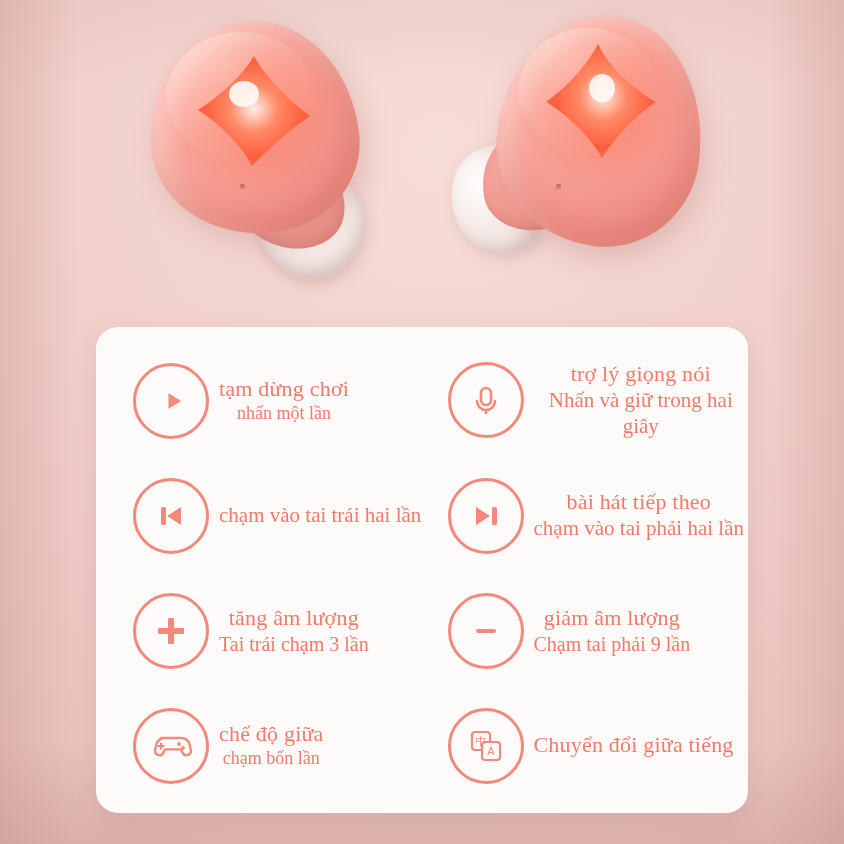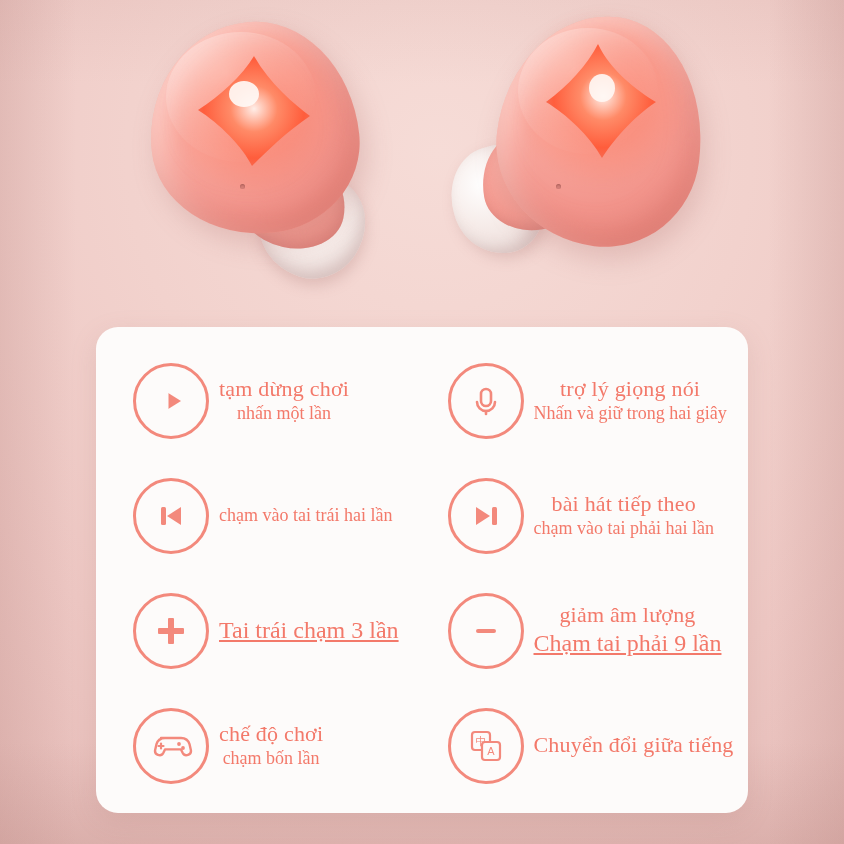--- a/index.html
+++ b/index.html
@@ -167,25 +167,24 @@
     text-align: center;
   }
   .t-main {
     font-size: 22px;
     letter-spacing: 0.2px;
   }
   .t-sub {
     font-size: 18px;
   }
   .t-small {
-    font-size: 18px;
+    font-size: 21px;
   }
   .t-line {
-    font-size: 24px;
-    text-decoration: underline;
+    font-size: 20px;
   }
 </style>
 </head>
 <body>
 
 <div class="poster">
   <div class="bg-gradient"></div>
   <div class="bg-vignette"></div>
 
   <div class="buds">
@@ -298,20 +297,21 @@
 
       <div class="row">
         <div class="cell">
           <div class="icon-circle">
             <svg width="40" height="40" viewBox="0 0 40 40">
               <rect x="17" y="7" width="6" height="26" rx="1" fill="#f3897c"></rect>
               <rect x="7" y="17" width="26" height="6" rx="1" fill="#f3897c"></rect>
             </svg>
           </div>
           <div class="texts">
+            <div class="t-main">tăng âm lượng</div>
             <div class="t-line">Tai trái chạm 3 lần</div>
           </div>
         </div>
         <div class="cell right">
           <div class="icon-circle">
             <svg width="40" height="40" viewBox="0 0 40 40">
               <rect x="10" y="18" width="20" height="4" rx="2" fill="#f3897c"></rect>
             </svg>
           </div>
           <div class="texts">
@@ -326,21 +326,21 @@
           <div class="icon-circle">
             <svg width="44" height="40" viewBox="0 0 44 40">
               <path d="M12 12 h20 a9 9 0 0 1 8.6 6.4 l1.2 5.4 a4.4 4.4 0 0 1 -8.2 3 l-1.6 -3.4 h-16 l-1.6 3.4 a4.4 4.4 0 0 1 -8.2 -3 l1.2 -5.4 a9 9 0 0 1 8.6 -6.4 z" fill="none" stroke="#f3897c" stroke-width="2.4" stroke-linejoin="round"></path>
               <line x1="12" y1="17.5" x2="12" y2="22.5" stroke="#f3897c" stroke-width="2.2" stroke-linecap="round"></line>
               <line x1="9.5" y1="20" x2="14.5" y2="20" stroke="#f3897c" stroke-width="2.2" stroke-linecap="round"></line>
               <circle cx="30" cy="18" r="1.9" fill="#f3897c"></circle>
               <circle cx="34" cy="22" r="1.9" fill="#f3897c"></circle>
             </svg>
           </div>
           <div class="texts">
-            <div class="t-main">chế độ chơi</div>
+            <div class="t-main">chế độ giữa</div>
             <div class="t-sub">chạm bốn lần</div>
           </div>
         </div>
         <div class="cell right">
           <div class="icon-circle">
             <svg width="42" height="42" viewBox="0 0 42 42">
               <rect x="7" y="7" width="18" height="18" rx="3" fill="none" stroke="#f3897c" stroke-width="2.2"></rect>
               <text x="16" y="20" font-size="11" fill="#f3897c" text-anchor="middle" font-family="'Liberation Sans',sans-serif">中</text>
               <rect x="17" y="17" width="18" height="18" rx="3" fill="#fdfbfa" stroke="#f3897c" stroke-width="2.2"></rect>
               <text x="26" y="30" font-size="11" fill="#f3897c" text-anchor="middle" font-family="'Liberation Sans',sans-serif">A</text>

